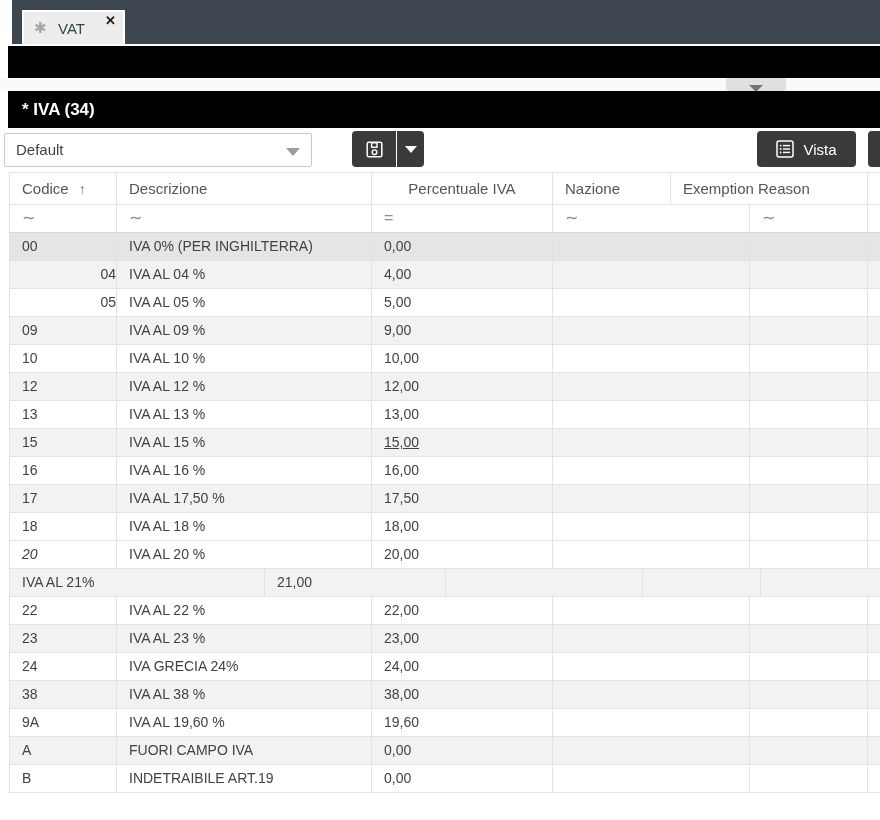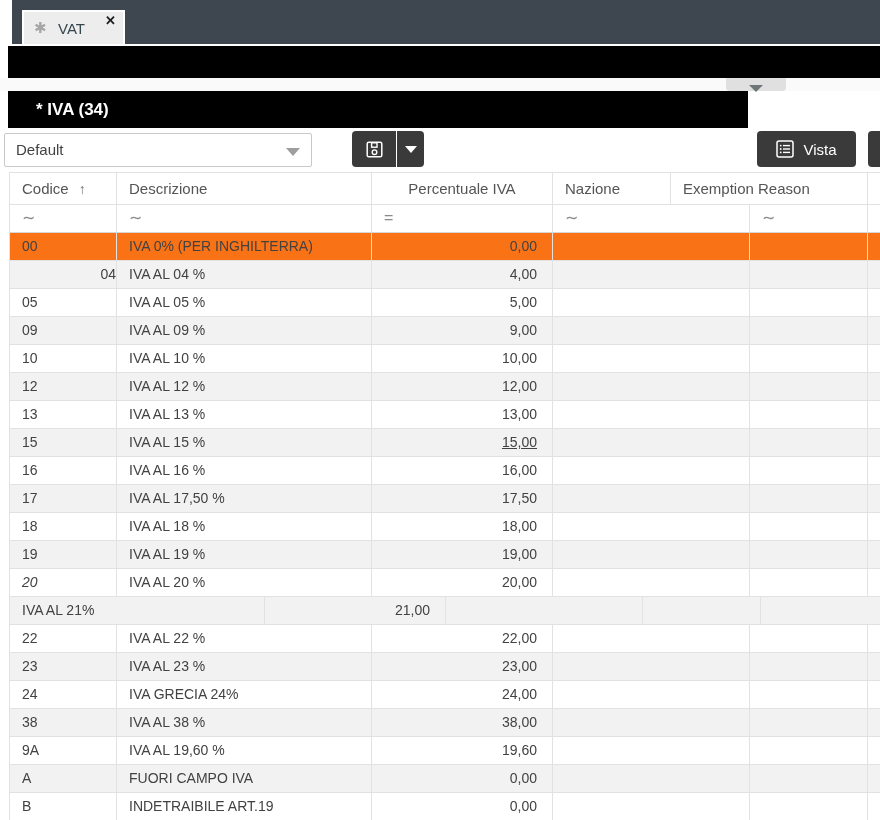--- a/index.html
+++ b/index.html
@@ -16,22 +16,22 @@
   .tab-close { position:absolute; right:7px; top:1px; font-size:13px; font-weight:bold; color:#1c1c1c; cursor:pointer; }
 
   .blackbar1 { left:8px; top:46px; width:872px; height:32px; background:#000; }
   .collapse-strip { left:0; top:78px; width:880px; height:13px; background:#fafafa; }
   .collapse-btn { left:726px; top:78px; width:60px; height:13px; background:#e0e0e0;
                   border-radius:0 0 4px 4px; text-align:center; }
   .collapse-btn .tri { display:inline-block; width:0; height:0; margin-top:3px;
                        border-left:7px solid transparent; border-right:7px solid transparent;
                        border-top:7px solid #6f7678; }
 
-  .titlebar { left:8px; top:91px; width:740px; height:37px; background:#000;
-              color:#fff; font-size:17px; font-weight:bold; line-height:37px; padding-left:28px; }
+  .titlebar { left:8px; top:91px; width:872px; height:37px; background:#000;
+              color:#fff; font-size:17px; font-weight:bold; line-height:37px; padding-left:14px; }
 
   
   .select { left:4px; top:133px; width:308px; height:34px; background:#fff;
             border:1px solid #c9c9c9; border-radius:2px; font-size:15px; color:#424242;
             line-height:32px; padding-left:11px; cursor:pointer; }
   .select .caret { position:absolute; right:11px; top:14px; width:0; height:0;
             border-left:7px solid transparent; border-right:7px solid transparent;
             border-top:8px solid #9e9e9e; }
   .darkbtn { background:#3a3a3a; border-radius:4px; color:#fff; cursor:pointer; }
   .save-group { left:352px; top:131px; width:72px; height:36px; display:flex; }
@@ -46,27 +46,27 @@
                align-items:center; justify-content:center; gap:9px; font-size:15px; }
   .cut-btn { left:868px; top:131px; width:22px; height:36px; }
 
   
   .grid { left:9px; top:172px; width:871px; }
   .row { display:flex; border-bottom:1px solid #e2e2e2; background:#fff; }
   .row.hdr { border-top:1px solid #e2e2e2; border-left:1px solid #e2e2e2; height:33px; }
   .row.flt { border-left:1px solid #e2e2e2; height:28px; border-bottom:1px solid #d6d6d6; }
   .row.data { border-left:1px solid #e2e2e2; height:28px; }
   .row.data.alt { background:#f2f2f2; }
-  .row.data.selected { background:#f97316; }
+  .row.data.selected { background:#e5e5e5; }
   .cell { border-right:1px solid #e2e2e2; padding-left:12px; overflow:hidden; white-space:nowrap; }
   .cell.h { font-size:15px; color:#555; line-height:32px; cursor:pointer; }
   .cell.h.center { text-align:center; padding-left:0; }
   .cell.f { font-size:16px; color:#8a8a8a; line-height:26px; cursor:pointer; }
   .cell.d { font-size:14px; color:#424242; line-height:27px; }
-  .cell.num { text-align:right; padding-right:15px; }
+  .cell.num { text-align:left; padding-right:15px; }
   .filler { flex:1; border:none; }
   .sort-arrow { color:#6f6f6f; margin-left:10px; font-size:14px; }
 
   svg { display:block; }
 </style>
 </head>
 <body>
 
 <div class="abs topbar"></div>
 <div class="abs tab">
@@ -146,21 +146,21 @@
       </div>
       <div class="row data alt">
         <div class="cell d" style="width: 107px; text-align: right;">04</div>
         <div class="cell d" style="width: 255px;">IVA AL 04 %</div>
         <div class="cell d num" style="width: 181px;">4,00</div>
         <div class="cell d" style="width: 197px;"></div>
         <div class="cell d" style="width: 118px;"></div>
         <div class="cell filler"></div>
       </div>
       <div class="row data">
-        <div class="cell d" style="width: 107px;">05</div>
+        <div class="cell d" style="width: 107px; text-align: right;">05</div>
         <div class="cell d" style="width: 255px;">IVA AL 05 %</div>
         <div class="cell d num" style="width: 181px;">5,00</div>
         <div class="cell d" style="width: 197px;"></div>
         <div class="cell d" style="width: 118px;"></div>
         <div class="cell filler"></div>
       </div>
       <div class="row data alt">
         <div class="cell d" style="width: 107px;">09</div>
         <div class="cell d" style="width: 255px;">IVA AL 09 %</div>
         <div class="cell d num" style="width: 181px;">9,00</div>
@@ -217,28 +217,20 @@
         <div class="cell filler"></div>
       </div>
       <div class="row data">
         <div class="cell d" style="width: 107px;">18</div>
         <div class="cell d" style="width: 255px;">IVA AL 18 %</div>
         <div class="cell d num" style="width: 181px;">18,00</div>
         <div class="cell d" style="width: 197px;"></div>
         <div class="cell d" style="width: 118px;"></div>
         <div class="cell filler"></div>
       </div>
-      <div class="row data alt">
-        <div class="cell d" style="width: 107px;">19</div>
-        <div class="cell d" style="width: 255px;">IVA AL 19 %</div>
-        <div class="cell d num" style="width: 181px;">19,00</div>
-        <div class="cell d" style="width: 197px;"></div>
-        <div class="cell d" style="width: 118px;"></div>
-        <div class="cell filler"></div>
-      </div>
       <div class="row data">
         <div class="cell d" style="width: 107px; font-style: italic;">20</div>
         <div class="cell d" style="width: 255px;">IVA AL 20 %</div>
         <div class="cell d num" style="width: 181px;">20,00</div>
         <div class="cell d" style="width: 197px;"></div>
         <div class="cell d" style="width: 118px;"></div>
         <div class="cell filler"></div>
       </div>
       <div class="row data alt">
         <div class="cell d" style="width: 255px;">IVA AL 21%</div>

